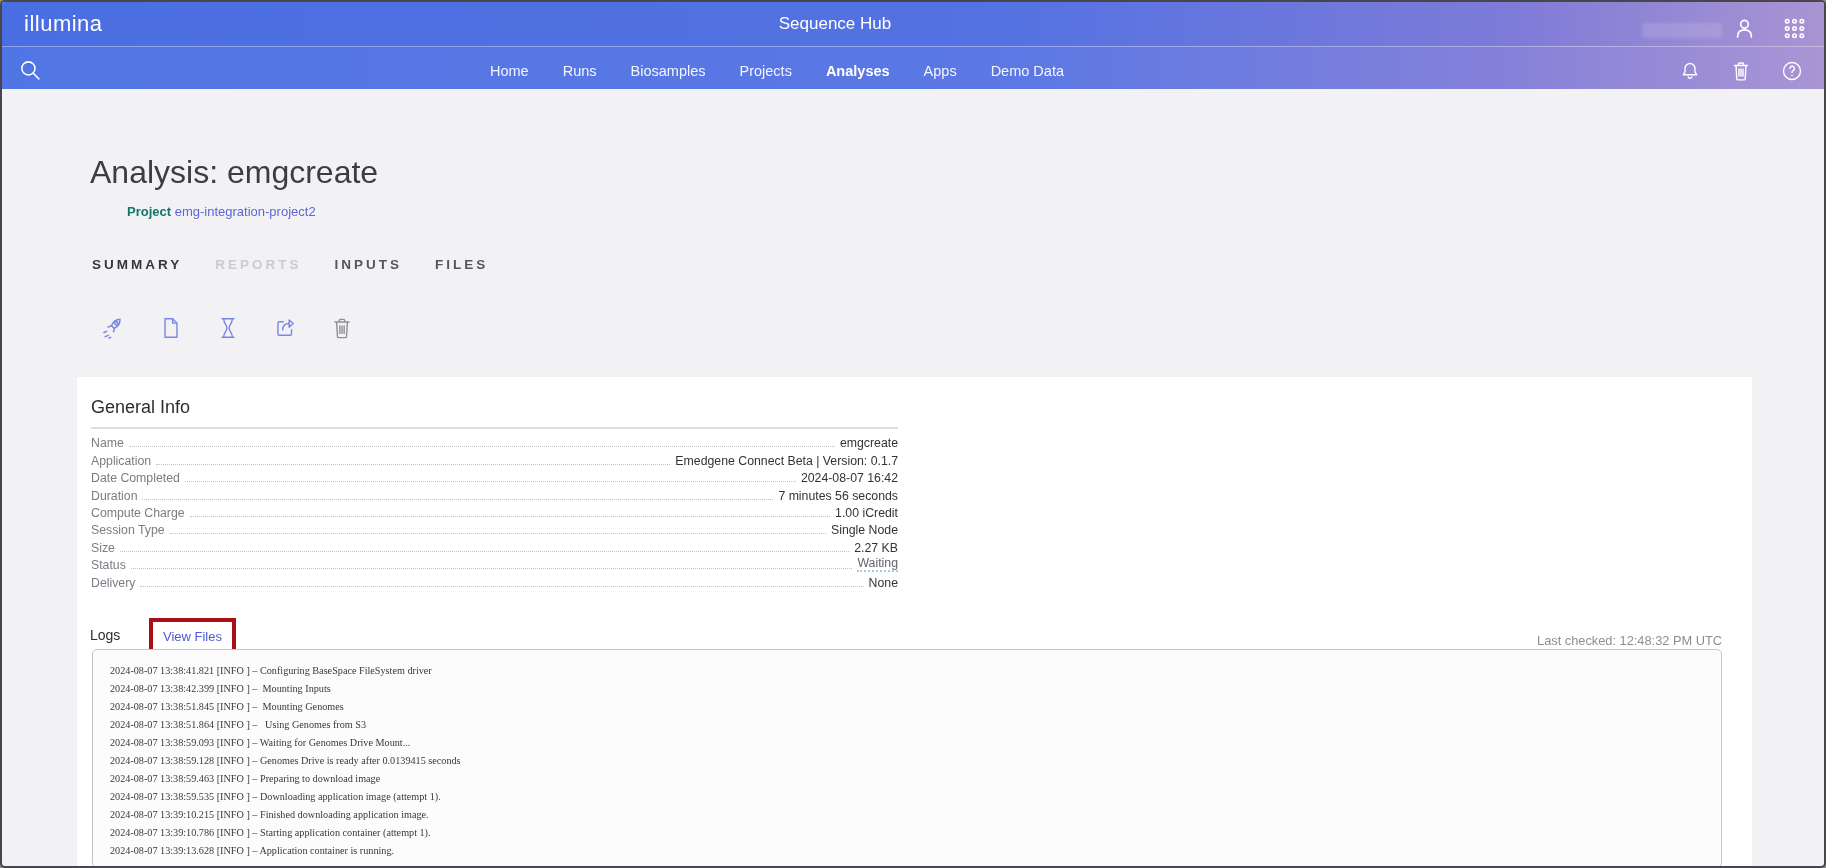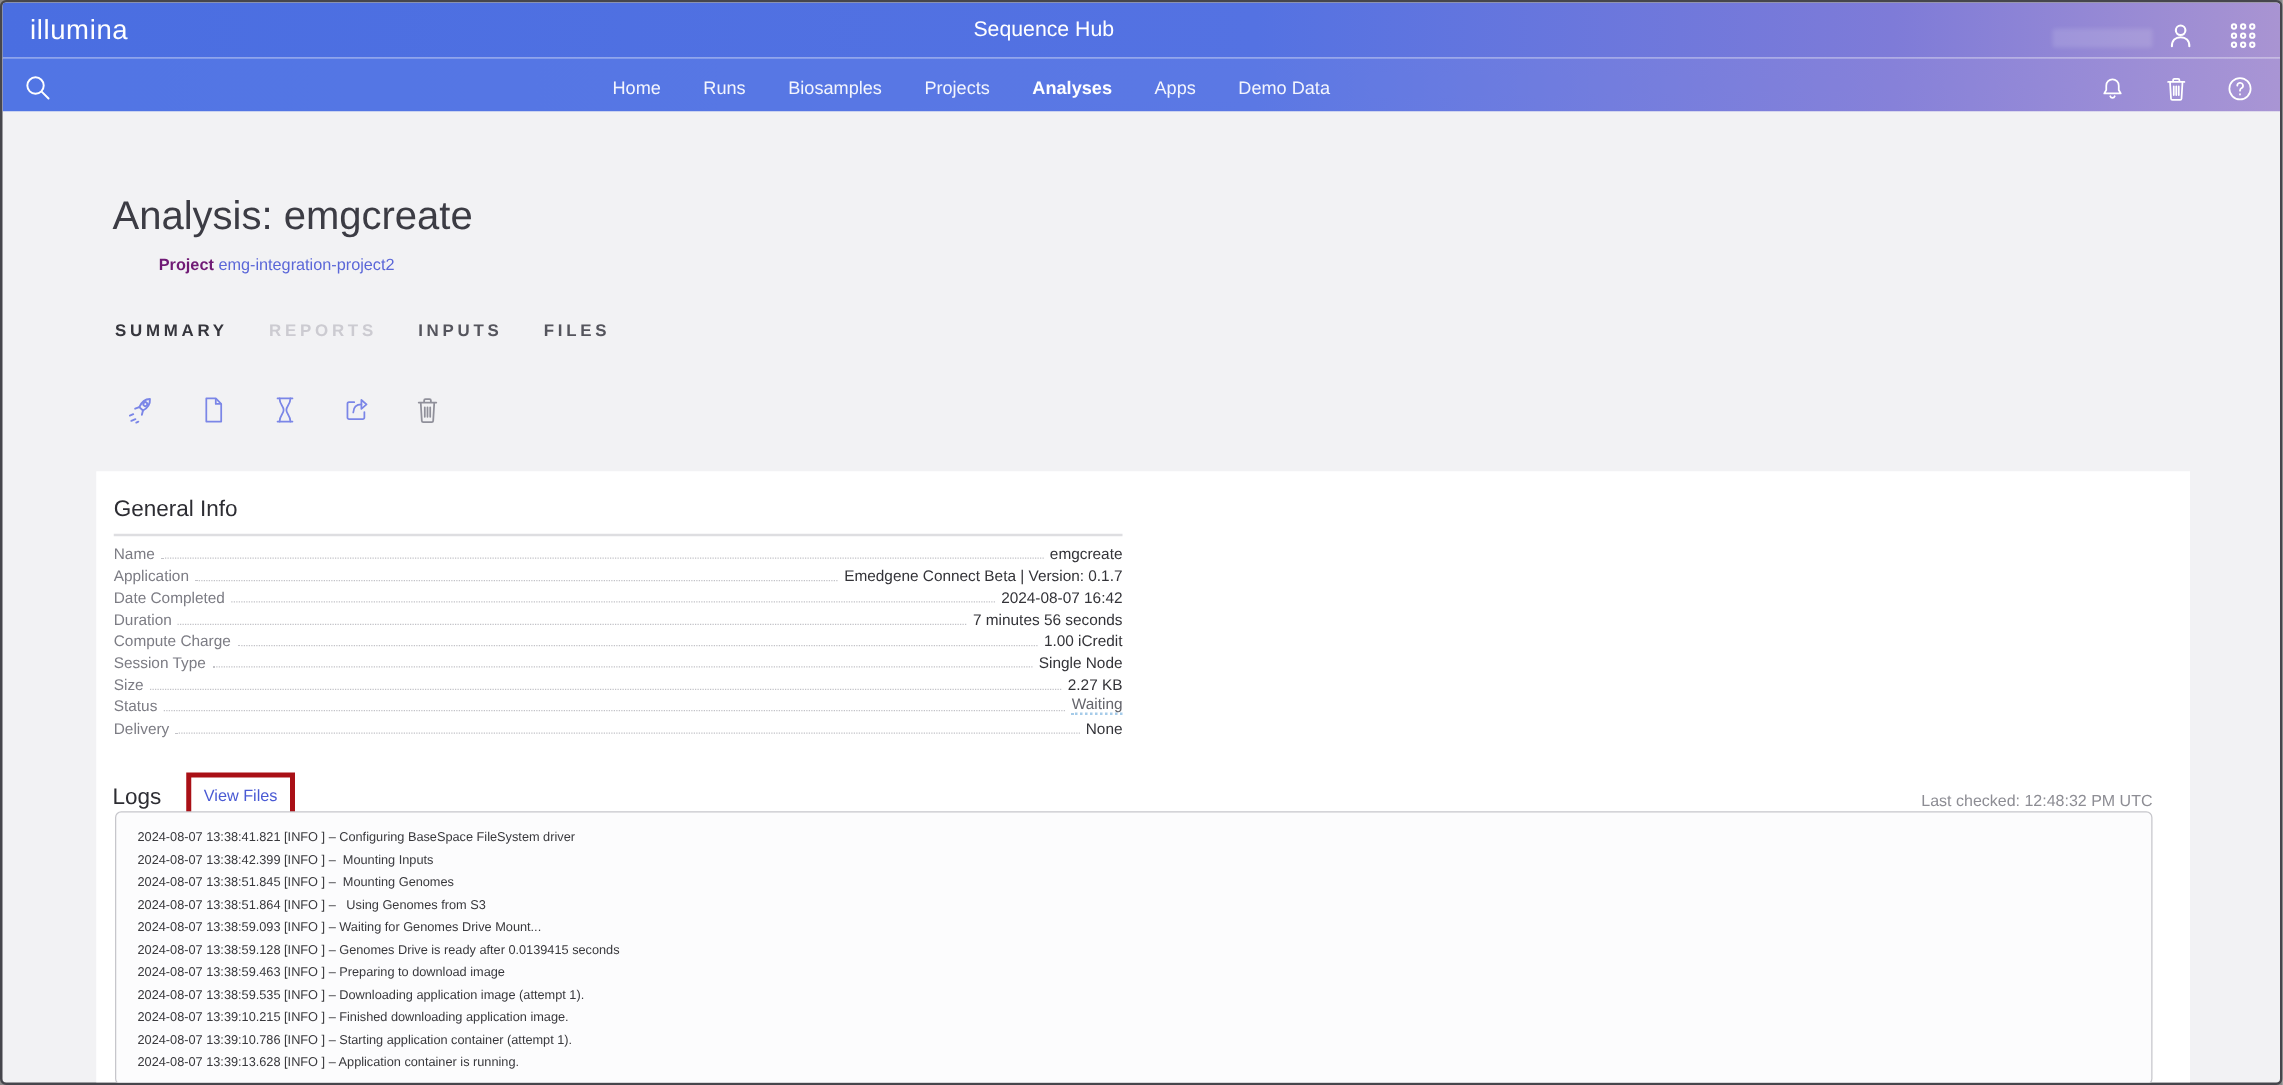--- a/index.html
+++ b/index.html
@@ -27,49 +27,49 @@
   .redacted { position:absolute; right:102px; top:21px; width:80px; height:15px; background:rgba(255,255,255,0.13); border-radius:2px; filter:blur(1.5px); }
   .search-btn { position:absolute; left:16px; top:11px; }
   .nav { position:absolute; left:775px; top:0; height:100%; transform:translateX(-50%); display:flex; align-items:center; gap:34px; padding-top:5px; }
   .nav-item { color:rgba(255,255,255,0.93); font-size:14.5px; white-space:nowrap; cursor:pointer; }
   .nav-item.active { font-weight:700; color:#fff; }
   .bar2-icons { position:absolute; right:20px; top:12px; display:flex; gap:27px; align-items:center; }
   .ic { display:block; }
   
   .page-title { position:absolute; left:88px; top:152px; font-size:32px; color:#3c3c44; font-weight:400; }
   .project-line { position:absolute; left:90px; top:202px; font-size:13px; }
-  .project-label { font-weight:700; color:#701a75;padding-left:35px; }
+  .project-label { font-weight:700; color:#0f766e;padding-left:35px; }
   .project-link { color:#5b67d8; text-decoration:none; cursor:pointer; }
   .tabs { position:absolute; left:90px; top:255px; display:flex; gap:33px; font-size:13.5px; letter-spacing:3px; font-weight:700; }
   .tab { cursor:pointer; color:#55555d; white-space:nowrap; }
   .tab.active { color:#36363d; }
   .tab.disabled { color:#cccbd1; cursor:default; }
   .action-icons { position:absolute; left:97px; top:312px; display:flex; gap:31px; align-items:center; }
   .action-icons .act { cursor:pointer; }
   
   .card { position:absolute; left:75px; top:375px; width:1675px; height:489px; background:#fff; }
   .gi-heading { position:absolute; left:14px; top:20px; font-size:18px; color:#2d2d33; font-weight:400; }
   .gi-divider { position:absolute; left:14px; top:50px; width:807px; height:2px; background:#dedee1; }
   .gi-rows { position:absolute; left:14px; top:56px; width:807px; }
   .gi-row { display:flex; align-items:flex-end; height:17.4px; font-size:12.3px; }
   .gi-label { color:#7c7c84; white-space:nowrap; padding-right:5px; }
   .gi-leader { flex:1; border-bottom:1px dotted #c2c2c7; margin-bottom:3px; margin-right:5px; }
   .gi-value { color:#333338; white-space:nowrap; }
   .gi-value.tooltip-underline { color:#64646b; border-bottom:2px dotted #a5cbe9; }
-  .logs-heading { position:absolute; left:13px; top:250px; font-size:18px; color:#2d2d33; font-weight:400; }
+  .logs-heading { position:absolute; left:13px; top:250px; font-size:14px; color:#2d2d33; font-weight:400; }
   .annotation-box { position:absolute; left:72px; top:241px; width:87px; height:36px; border:4px solid #a91016; display:flex; align-items:center; justify-content:center; }
   .view-files { font-size:13px; color:#4a5ad4; text-decoration:none; cursor:pointer; white-space:nowrap; }
   .last-checked { position:absolute; right:30px; top:256px; font-size:12.8px; color:#8d8d94; }
   .log-box {
     position:absolute; left:15px; right:30px; top:272px; bottom:-2px;
     border:1px solid #c6c6cb; border-radius:5px; background:#fcfcfd;
     padding:12px 10px 0 17px; overflow:hidden;
   }
   .log-line {
-    font-family:Liberation Sans, sans-serif;
+    font-family:Liberation Serif, serif;
     font-size:10.2px; line-height:18px; color:#38383c; white-space:pre;
   }
 </style>
 </head>
 <body>
 
 <div class="screen">
 
   <div class="topbar1">
     <div class="logo">illumina</div>

